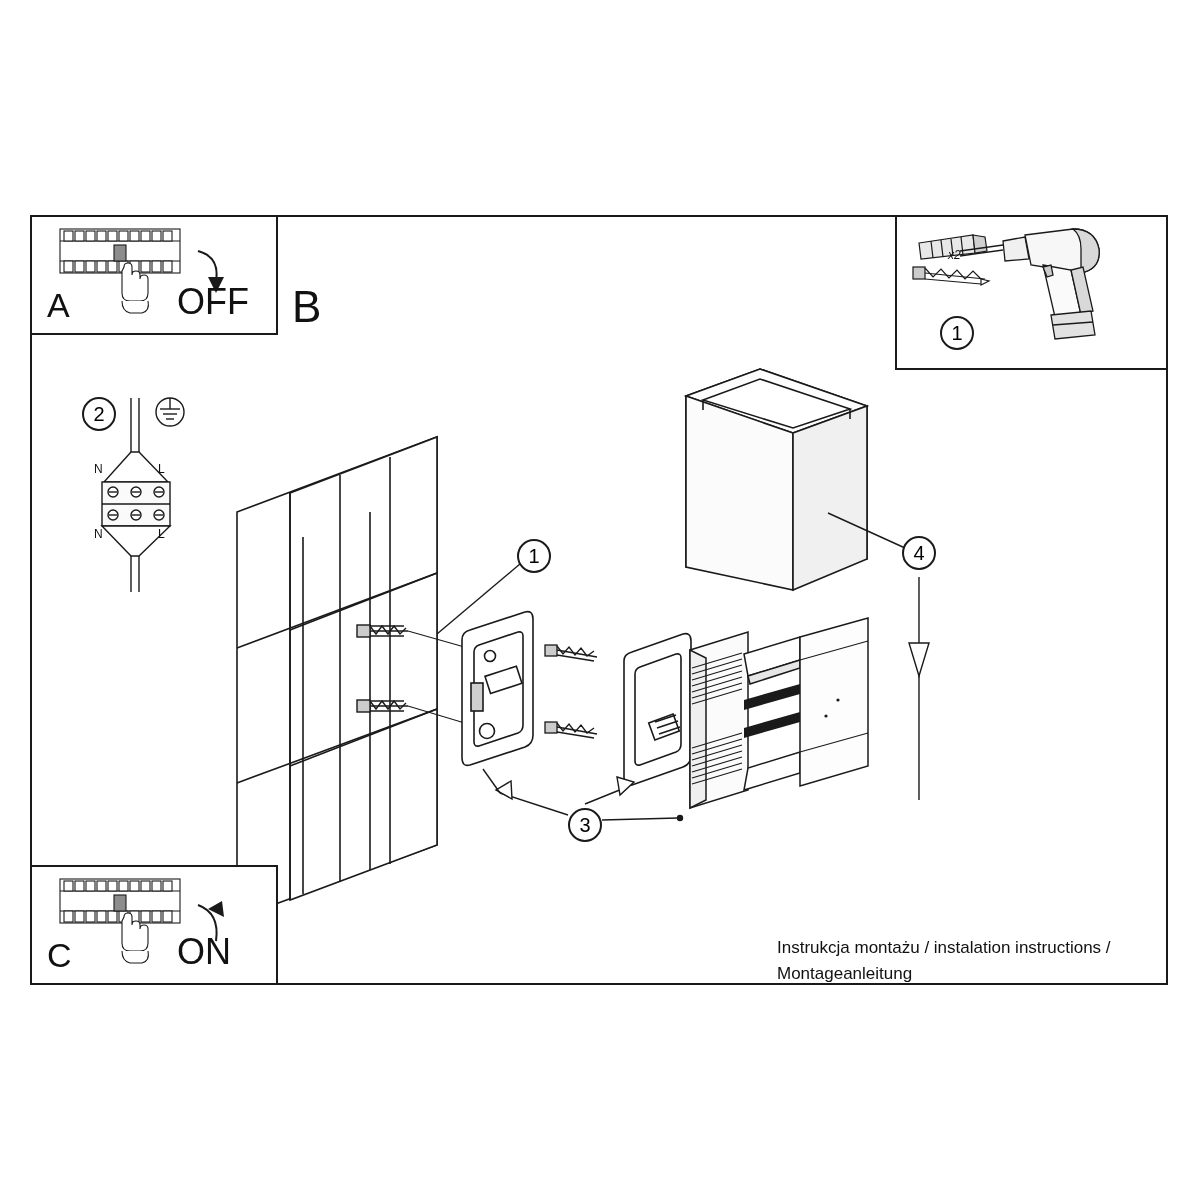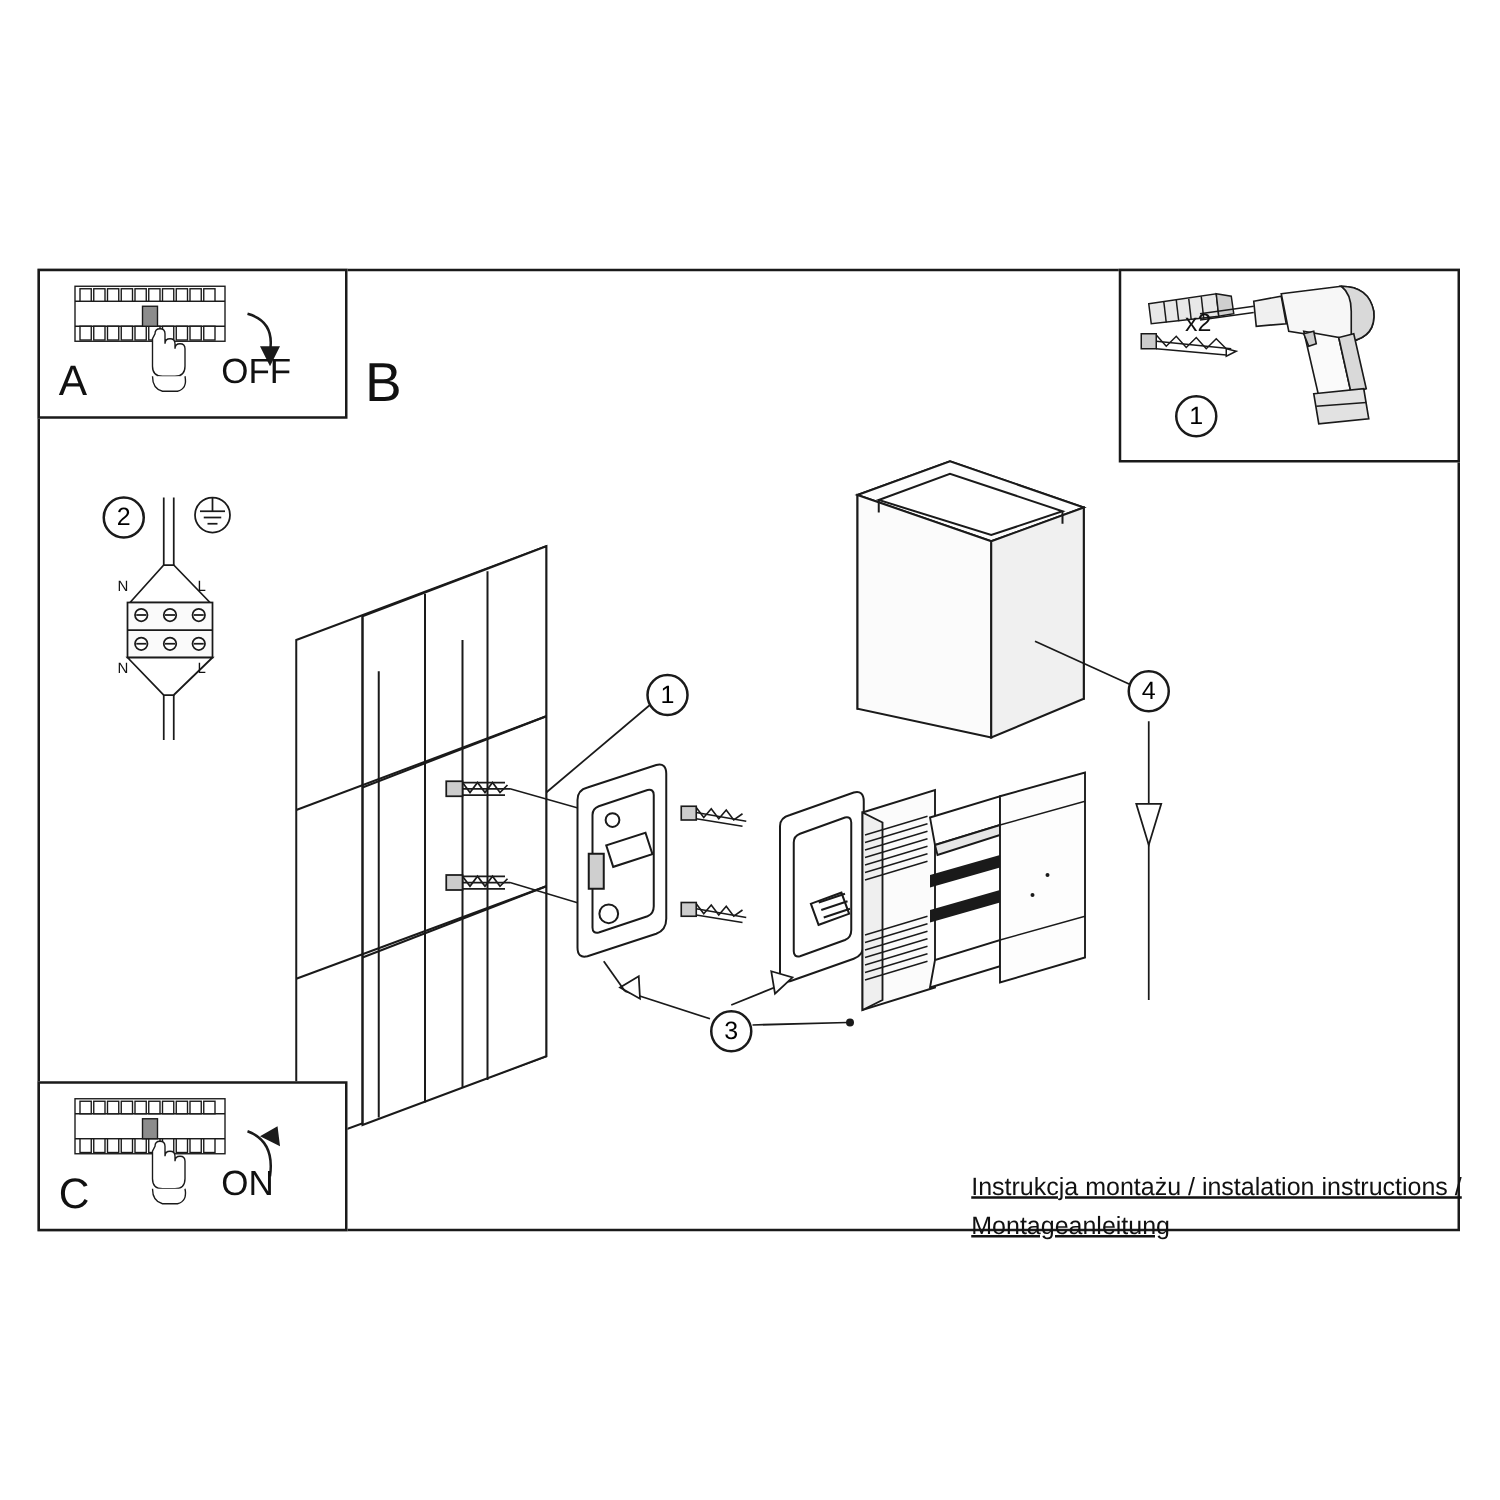--- a/index.html
+++ b/index.html
@@ -47,21 +47,21 @@
     font-size: 34px;
     font-weight: 400;
     line-height: 1;
     color: #111;
   }
   #letter-a { left: 47px; top: 288px; }
   #letter-c { left: 47px; top: 938px; }
   #letter-b { left: 292px; top: 285px; font-size: 44px; }
 
   .state-label {
-    font-size: 28px;
+    font-size: 36px;
     font-weight: 400;
     color: #111;
   }
   #label-off { left: 177px; top: 281px; }
   #label-on  { left: 177px; top: 931px; }
 
   
   .step-circle {
     width: 34px; height: 34px;
     border: 2px solid #1a1a1a;
@@ -73,41 +73,41 @@
     font-size: 20px;
     box-sizing: border-box;
   }
   #step-1-tool { left: 940px; top: 316px; }
   #step-2      { left: 82px;  top: 397px; }
   #step-1-wall { left: 517px; top: 539px; }
   #step-3      { left: 568px; top: 808px; }
   #step-4      { left: 902px; top: 536px; }
 
   .qty-label {
-    font-size: 20px;
+    font-size: 12px;
     color: #111;
+    font-style: italic;
   }
   #qty-x2 { left: 948px; top: 248px; }
 
   
   .terminal-label { font-size: 12px; color: #111; }
   #term-n-top { left: 94px;  top: 462px; }
   #term-l-top { left: 158px; top: 462px; }
   #term-n-bot { left: 94px;  top: 527px; }
   #term-l-bot { left: 158px; top: 527px; }
 
   
   #footer {
     left: 777px;
     top: 935px;
     width: 400px;
-    font-size: 20px;
+    font-size: 17px;
     line-height: 1.55;
     color: #111;
-    text-decoration: underline;
   }
 
   svg { display: block; }
 </style>
 </head>
 <body>
 
 <div id="sheet">
 
   <div class="abs" id="sheet-border"></div>

